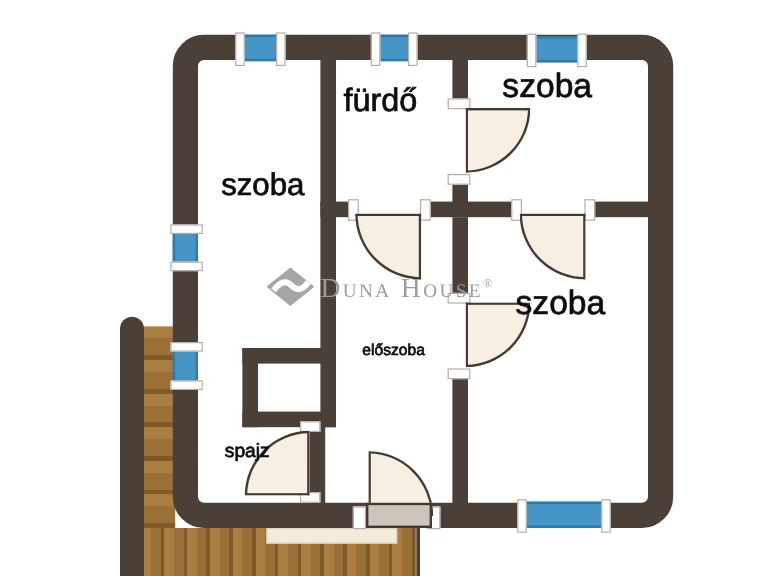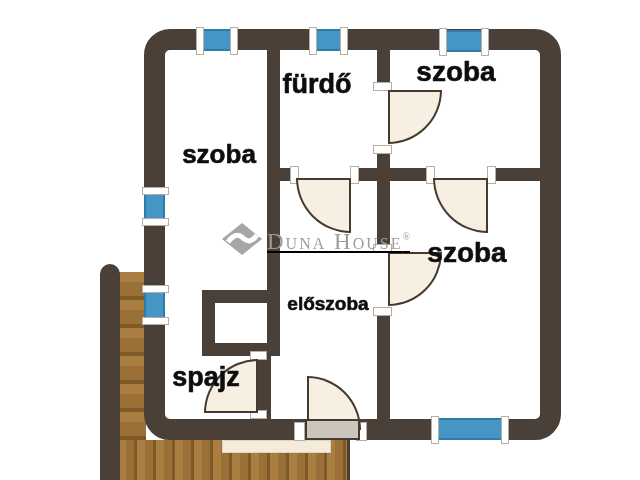--- a/index.html
+++ b/index.html
@@ -38,25 +38,25 @@
   .win-h::after{right:-8px;top:-4px;width:6px;height:calc(100% + 8px);}
   .win-v::before{top:-8px;left:-4px;height:6px;width:calc(100% + 8px);}
   .win-v::after{bottom:-8px;left:-4px;height:6px;width:calc(100% + 8px);}
   
   .door{position:absolute;background:var(--door,#f6efe2);border:2px solid var(--doorEdge,#453a31);box-sizing:border-box;}
   .jamb{position:absolute;background:#fff;border:1px solid #b5aea4;box-sizing:border-box;}
   .leaf{position:absolute;left:305px;top:419px;width:55px;height:21px;background:var(--leaf,#ccc5bc);
         border:2px solid var(--doorEdge,#453a31);box-sizing:border-box;}
   
   .label{
-    position:absolute;transform:translate(-50%,-50%);font-weight:bold;color:var(--label,#0d0d0d);
+    position:absolute;transform:translate(-50%,-50%);font-weight:normal;color:var(--label,#0d0d0d);
     white-space:nowrap;-webkit-text-stroke:0.6px currentColor;letter-spacing:0;
   }
   
-  .watermark{position:absolute;left:222px;top:221px;display:flex;align-items:center;pointer-events:none;text-decoration:underline;}
+  .watermark{position:absolute;left:222px;top:221px;display:flex;align-items:center;pointer-events:none;}
   .wm-text{
     font-family:"Liberation Serif", serif;font-variant:small-caps;
     font-size:23px;letter-spacing:2px;color:var(--watermark,#9c9c9c);margin-left:5px;line-height:32px;
   }
   .wm-reg{font-size:10px;vertical-align:super;letter-spacing:0;}
 </style>
 </head>
 <body>
 
 <div class="canvas">
@@ -114,16 +114,16 @@
       <polygon points="20,0 40,16 20,32 0,16" fill="#a6a6a6"></polygon>
       <path d="M6 19 Q 14 8 21 15 T 35 12" stroke="#ffffff" stroke-width="5" fill="none"></path>
     </svg>
     <span class="wm-text"><span>Duna House</span><span class="wm-reg">®</span></span>
   </div>
 
   <div class="label" style="left:219px;top:154px;font-size:26px">szoba</div>
   <div class="label" style="left:317px;top:84px;font-size:27px">fürdő</div>
   <div class="label" style="left:456px;top:72px;font-size:28px">szoba</div>
   <div class="label" style="left:467px;top:253px;font-size:28px">szoba</div>
-  <div class="label" style="left:328px;top:304px;font-size:19px">előszoba</div>
-  <div class="label" style="left:206px;top:377px;font-size:27px">spajz</div>
+  <div class="label" style="left:328px;top:291px;font-size:13px">előszoba</div>
+  <div class="label" style="left:206px;top:377px;font-size:16px">spajz</div>
 
 </div>
 
 </body></html>

